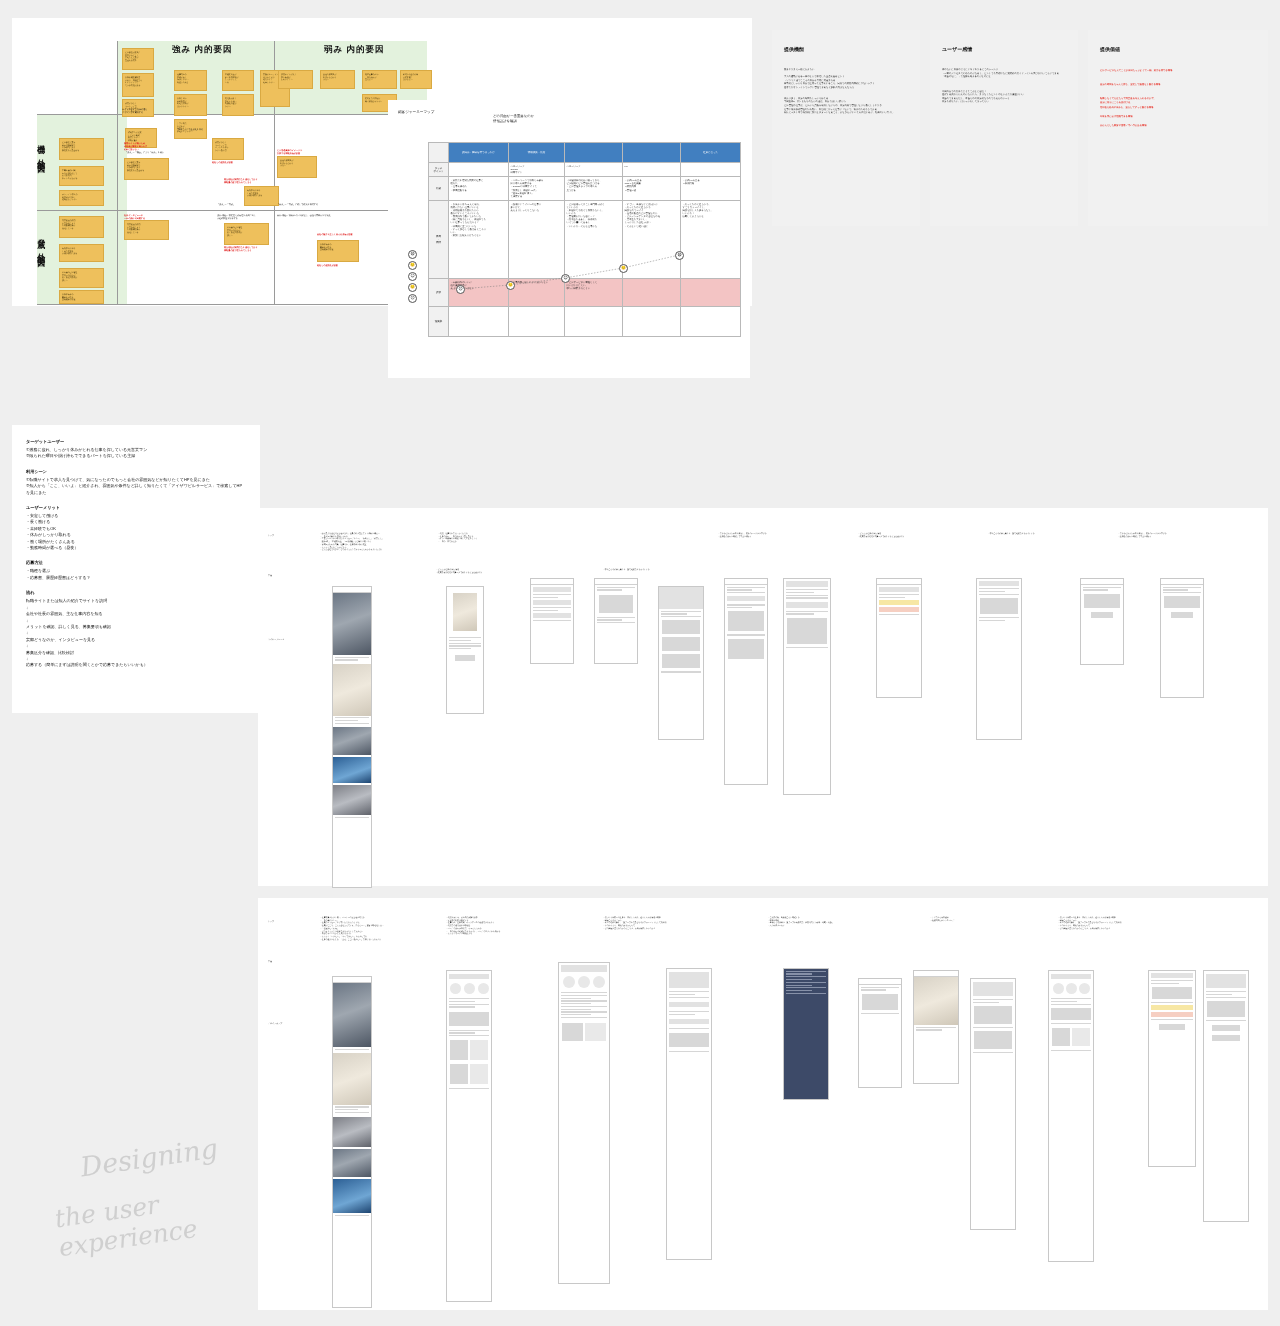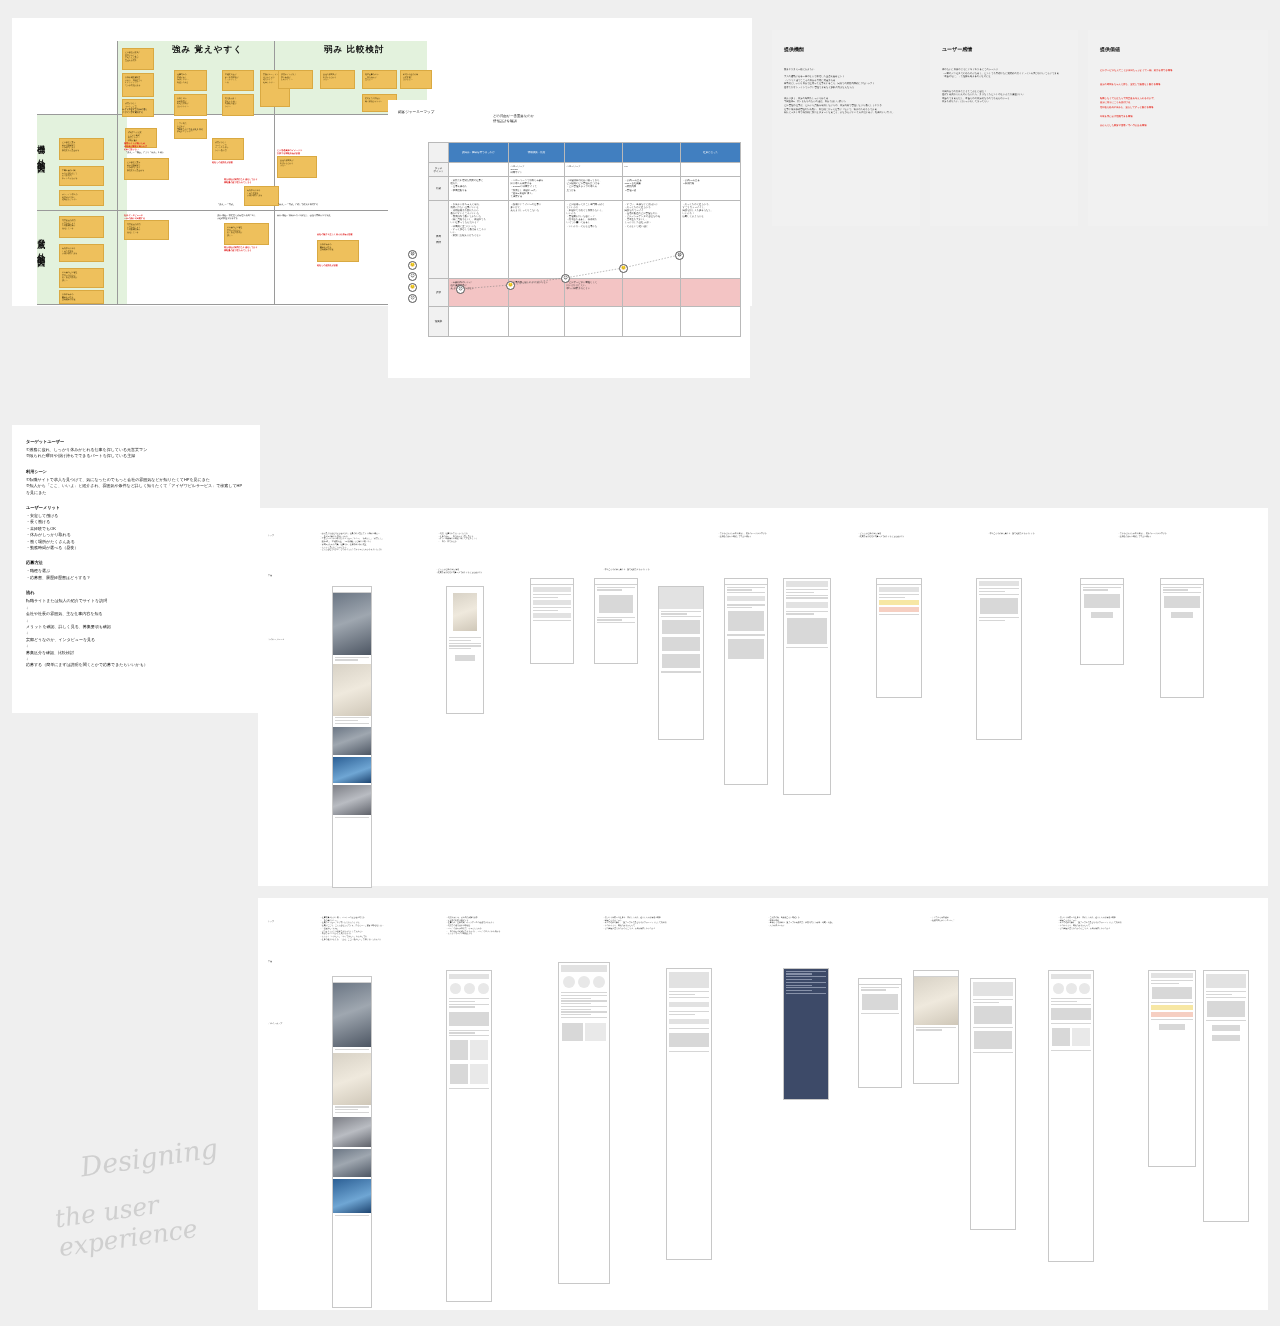--- a/index.html
+++ b/index.html
@@ -94,22 +94,22 @@
 
     <div class="swot-green" style="left:105px;top:23px;width:310px;height:73px;"></div>
     <div class="swot-green" style="left:25px;top:96px;width:90px;height:190px;"></div>
 
     <div class="swot-line" style="left:262px;top:23px;width:0.6px;height:263px;"></div>
     <div class="swot-line" style="left:25px;top:96px;width:390px;height:0.6px;"></div>
     <div class="swot-line" style="left:25px;top:192px;width:390px;height:0.6px;"></div>
     <div class="swot-line" style="left:25px;top:286px;width:390px;height:0.6px;"></div>
     <div class="swot-line" style="left:105px;top:23px;width:0.6px;height:263px;"></div>
 
-    <div class="swot-head" style="left:160px;top:26px;">強み 覚えやすく</div>
-    <div class="swot-head" style="left:312px;top:26px;">弱み 比較検討</div>
+    <div class="swot-head" style="left:160px;top:26px;">強み 内的要因</div>
+    <div class="swot-head" style="left:312px;top:26px;">弱み 内的要因</div>
 
     <div class="swot-vlabel" style="left:21px;top:120px;">機会 外的要因</div>
     <div class="swot-vlabel" style="left:21px;top:214px;">脅威 外的要因</div>
 
     <div class="note" style="left:110px;top:30px;width:32px;height:22px;">ビル管理は景気に
 左右されにくく
 安定した需要が
 見込める業界</div>
     <div class="note" style="left:110px;top:55px;width:32px;height:24px;">資格取得支援制度
 があり、未経験でも

